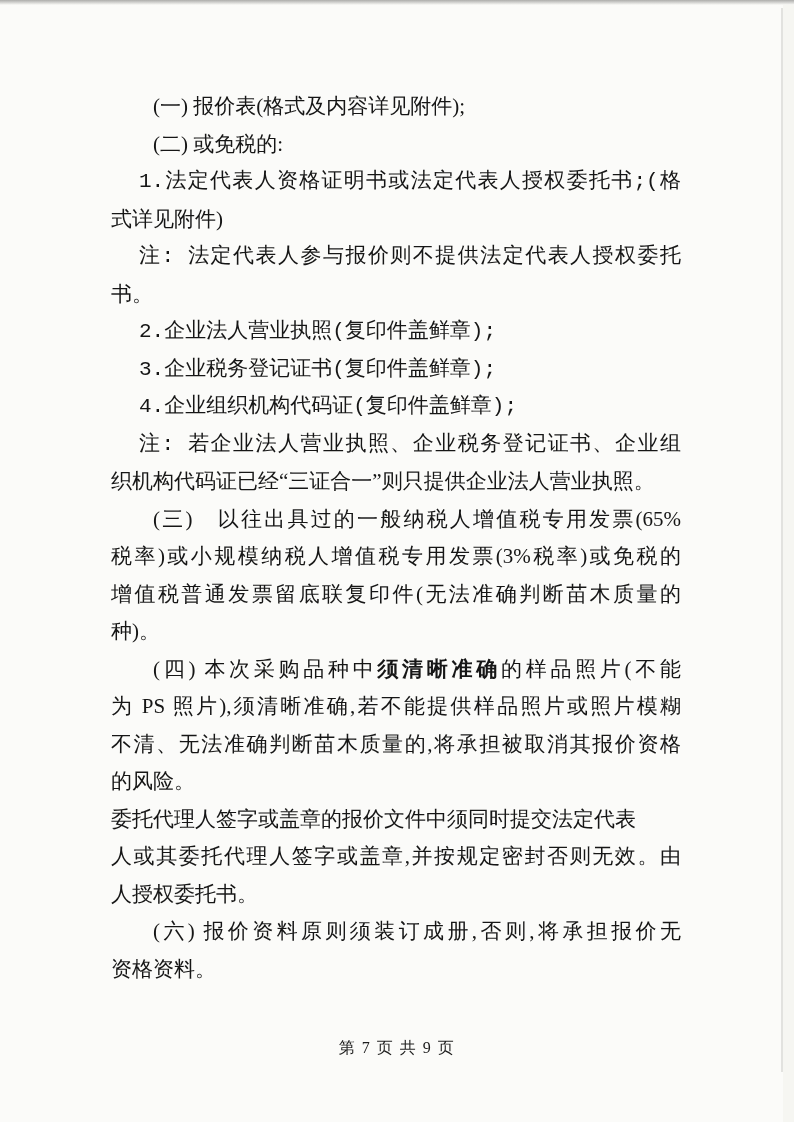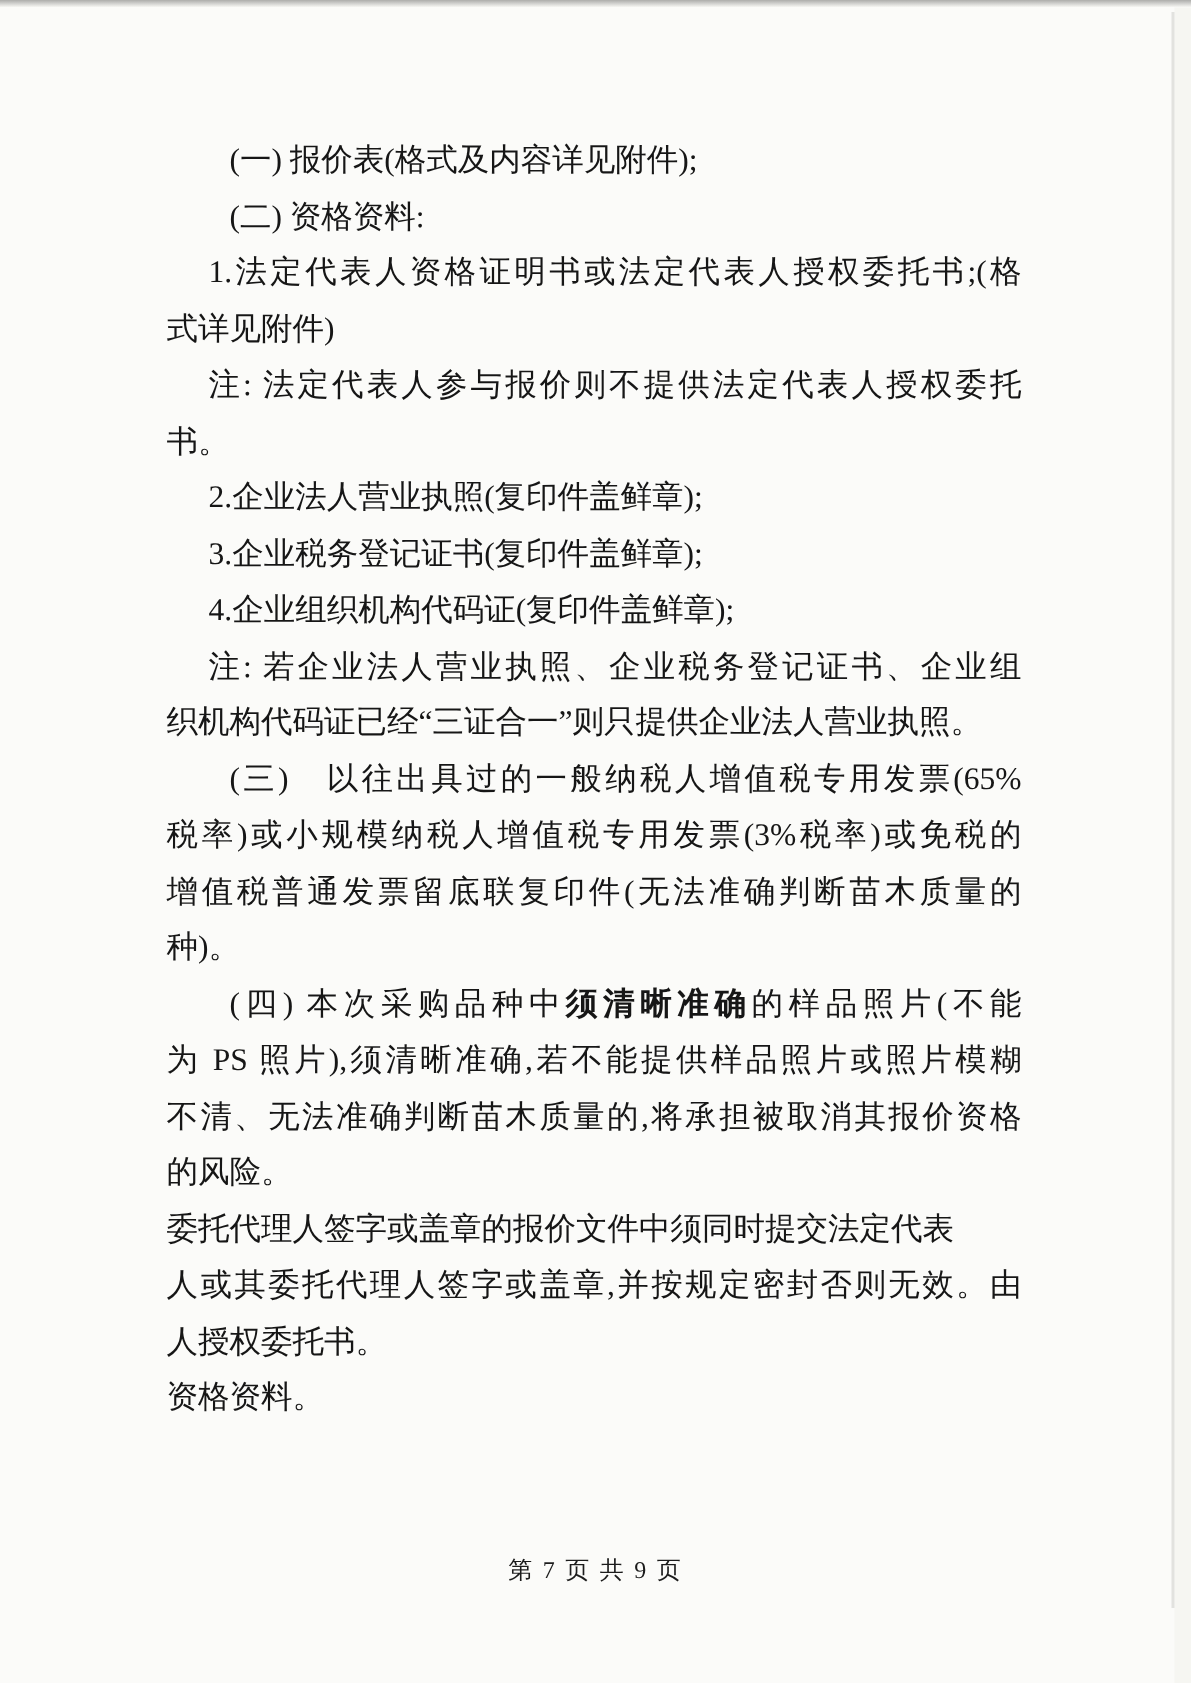--- a/index.html
+++ b/index.html
@@ -44,21 +44,21 @@
     font-size: 21px;
     white-space: nowrap;
     text-align: left;
   }
   .line.stretch {
     text-align: justify;
     text-align-last: justify;
     text-justify: inter-character;
   }
   .ind-a { padding-left: 42px; }
-  .ind-b { padding-left: 28px; }
+  .ind-b { padding-left: 28px; font-family: Liberation Mono, monospace; }
   .seg { font-weight: normal; }
   .seg.bold { font-weight: 700; }
   .footer {
     position: absolute;
     left: 0; right: 0;
     top: 1036px;
     height: 24px;
     line-height: 24px;
     text-align: center;
     font-size: 16px;
@@ -69,38 +69,39 @@
 </head>
 <body>
 
 <div class="page" style="background: rgb(251, 251, 249);">
   <div class="edge-top"></div>
   <div class="edge-right-band"></div>
   <div class="edge-right"></div>
 
   <div class="doc" style="color: rgb(22, 22, 22);">
       <div class="line ind-a"><span class="seg">(一) 报价表(格式及内容详见附件);</span></div>
-      <div class="line ind-a"><span class="seg">(二) 资格资料:</span></div>
+      <div class="line ind-a"><span class="seg">(二) 或免税的:</span></div>
       <div class="line stretch ind-b"><span class="seg">1.法定代表人资格证明书或法定代表人授权委托书;(格</span></div>
       <div class="line"><span class="seg">式详见附件)</span></div>
       <div class="line stretch ind-b"><span class="seg">注: 法定代表人参与报价则不提供法定代表人授权委托</span></div>
       <div class="line"><span class="seg">书。</span></div>
       <div class="line ind-b"><span class="seg">2.企业法人营业执照(复印件盖鲜章);</span></div>
       <div class="line ind-b"><span class="seg">3.企业税务登记证书(复印件盖鲜章);</span></div>
       <div class="line ind-b"><span class="seg">4.企业组织机构代码证(复印件盖鲜章);</span></div>
       <div class="line stretch ind-b"><span class="seg">注: 若企业法人营业执照、企业税务登记证书、企业组</span></div>
       <div class="line"><span class="seg">织机构代码证已经“三证合一”则只提供企业法人营业执照。</span></div>
       <div class="line stretch ind-a"><span class="seg">(三)　以往出具过的一般纳税人增值税专用发票(65%</span></div>
       <div class="line stretch"><span class="seg">税率)或小规模纳税人增值税专用发票(3%税率)或免税的</span></div>
       <div class="line stretch"><span class="seg">增值税普通发票留底联复印件(无法准确判断苗木质量的</span></div>
       <div class="line"><span class="seg">种)。</span></div>
       <div class="line stretch ind-a"><span class="seg">(四) 本次采购品种中</span><span class="seg bold">须清晰准确</span><span class="seg">的样品照片(不能</span></div>
       <div class="line stretch"><span class="seg">为 PS 照片),须清晰准确,若不能提供样品照片或照片模糊</span></div>
       <div class="line stretch"><span class="seg">不清、无法准确判断苗木质量的,将承担被取消其报价资格</span></div>
       <div class="line"><span class="seg">的风险。</span></div>
       <div class="line"><span class="seg">委托代理人签字或盖章的报价文件中须同时提交法定代表</span></div>
       <div class="line stretch"><span class="seg">人或其委托代理人签字或盖章,并按规定密封否则无效。由</span></div>
       <div class="line"><span class="seg">人授权委托书。</span></div>
+      <div class="line stretch ind-a"><span class="seg">(六) 报价资料原则须装订成册,否则,将承担报价无</span></div>
       <div class="line"><span class="seg">资格资料。</span></div>
     </div>
 
   <div class="footer">第 7 页 共 9 页</div>
 </div>
 
 </body></html>

